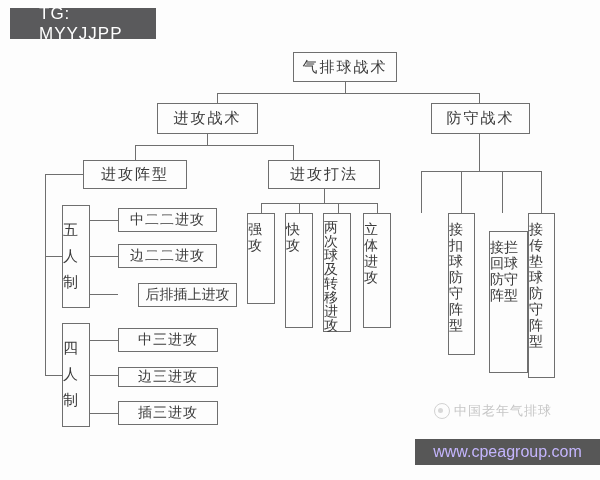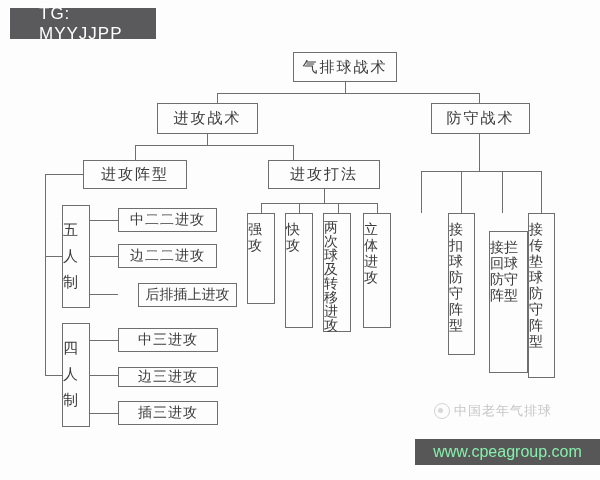--- a/index.html
+++ b/index.html
@@ -28,21 +28,21 @@
   .hline,.vline{position:absolute;background:var(--line);}
   .hline{height:1px;}
   .vline{width:1px;}
   .badge{
     position:absolute;left:10px;top:8px;width:117px;height:31px;
     background:#5a5a5c;color:#fff;display:flex;align-items:center;justify-content:center;
     font-family:"Liberation Sans","DejaVu Sans",sans-serif;font-size:17px;letter-spacing:1px;padding-left:29px;
   }
   .urlbar{
     position:absolute;left:415px;top:439px;width:185px;height:26px;
-    background:#575757;color:#86efac;display:flex;align-items:center;justify-content:center;
+    background:#575757;color:#c4b5fd;display:flex;align-items:center;justify-content:center;
     font-family:"Liberation Sans","DejaVu Sans",sans-serif;font-size:16px;
   }
   .watermark{
     position:absolute;left:434px;top:402px;display:flex;align-items:center;gap:4px;
     color:#c6c6c6;font-size:13px;letter-spacing:1px;
   }
   .wm-logo{
     width:16px;height:16px;border:1.5px solid #d2d2d2;border-radius:50%;
     box-sizing:border-box;position:relative;
   }

